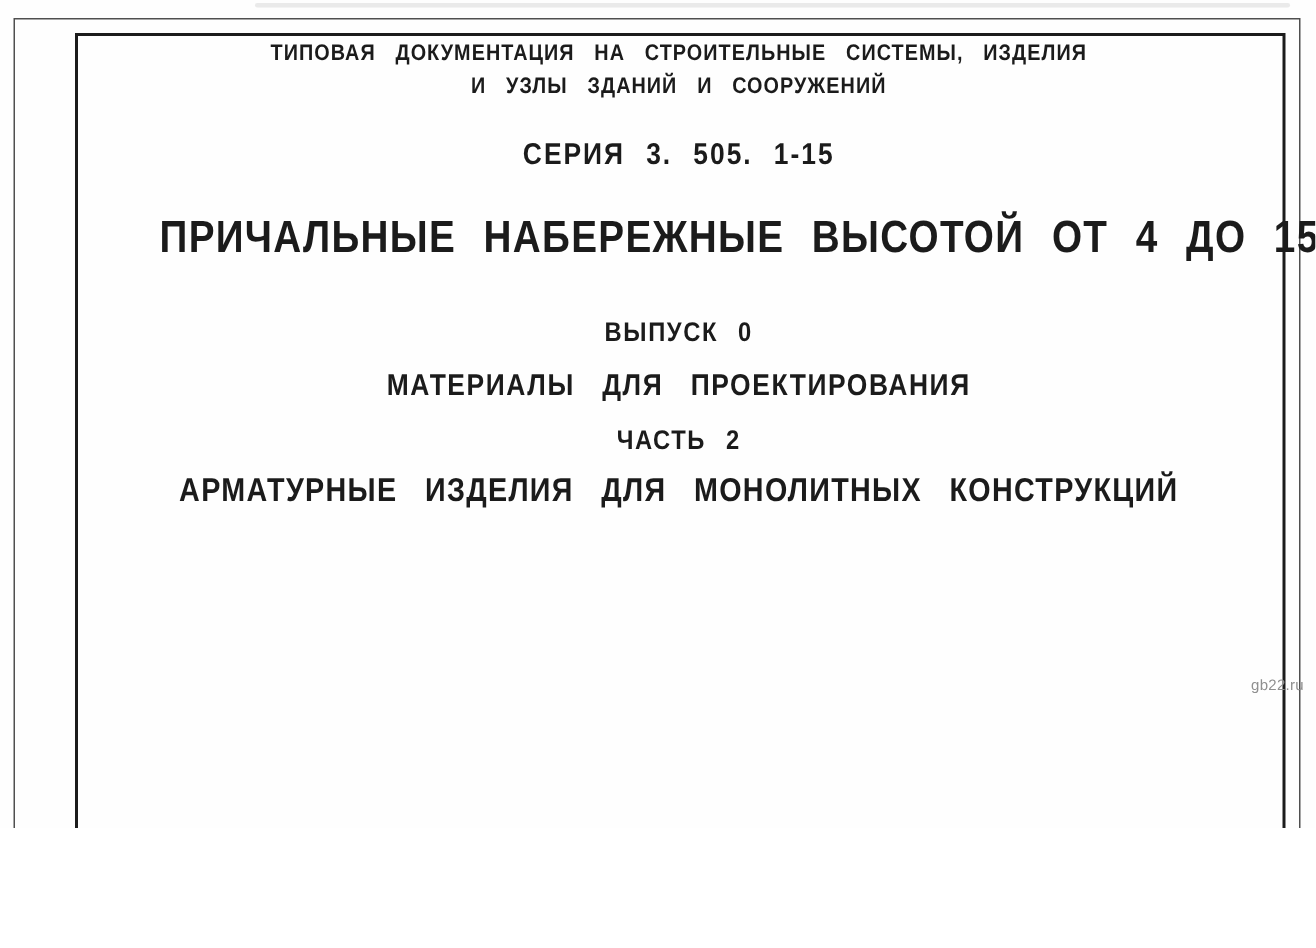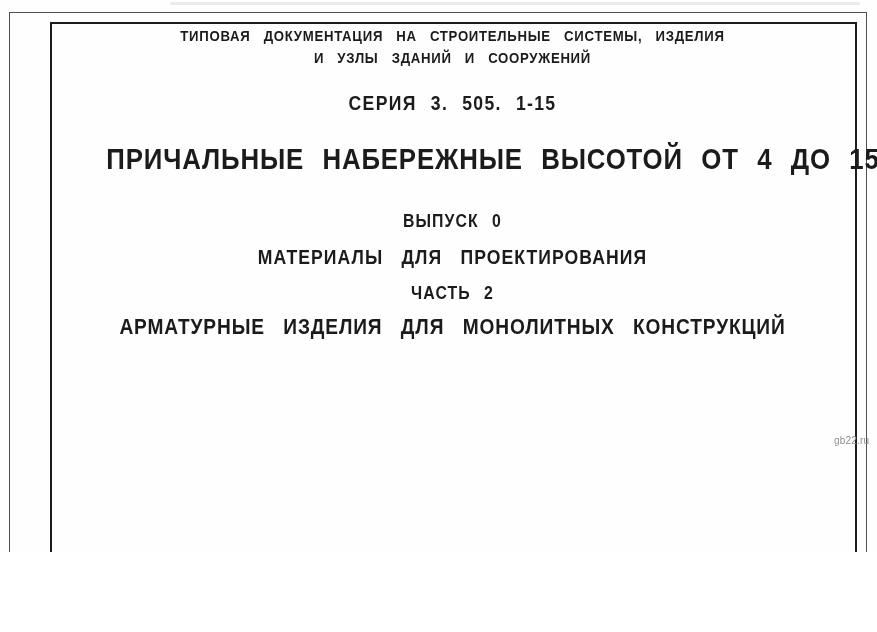--- a/index.html
+++ b/index.html
@@ -100,21 +100,21 @@
   .subtitle2-line {
     top: 314px;
     font-size: 22px;
     letter-spacing: 1px;
     word-spacing: 14px;
     transform: scaleX(0.87);
   }
   .watermark {
     position: absolute;
     left: 834px;
-    top: 435px;
+    top: 452px;
     font-size: 10px;
     color: #8f8f8f;
     font-weight: normal;
     letter-spacing: 0.2px;
     z-index: 5;
   }
 </style>
 </head>
 <body>
 

